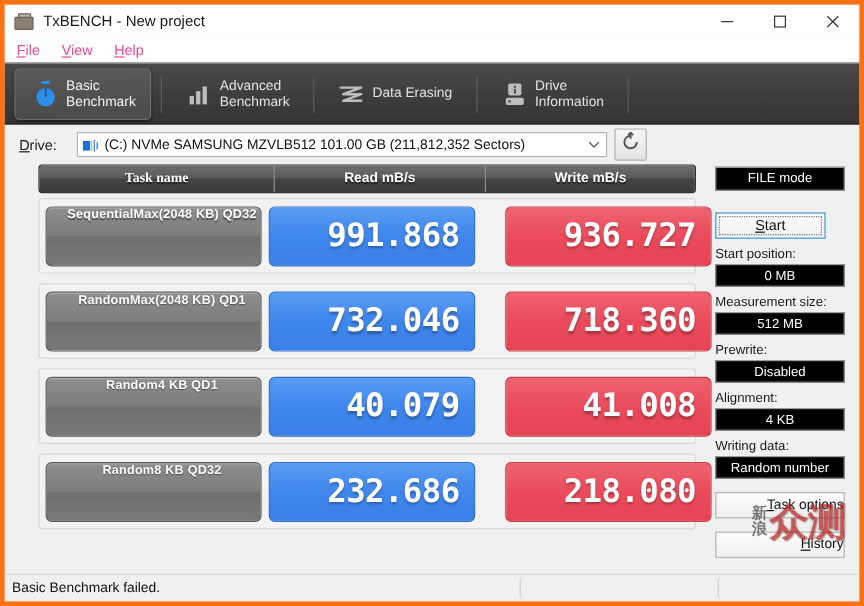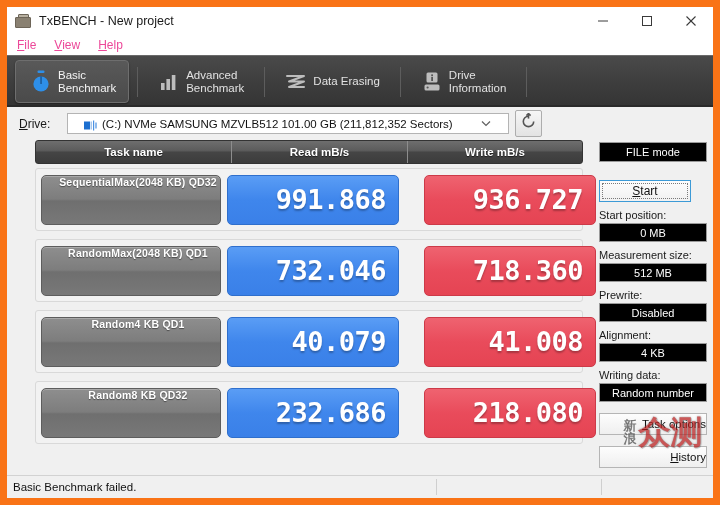--- a/index.html
+++ b/index.html
@@ -4,21 +4,21 @@
 <style>
   html,body{margin:0;padding:0;}
   body{
     width:720px;height:505px;overflow:hidden;
     font-family:"Liberation Sans",sans-serif;
     background:#f0f0f0;
     -webkit-font-smoothing:antialiased;
   }
   .window{
     position:relative;width:720px;height:505px;
-    background:#f0f0f0;border:7px solid #f97316;box-sizing:border-box;
+    background:#f0f0f0;border:4px solid #f97316;box-sizing:border-box;
     display:flex;flex-direction:column;
   }
   
   .titlebar{
     height:28px;background:#ffffff;display:flex;align-items:center;
     flex:0 0 28px;
   }
   .title-icon{
     width:18px;height:18px;margin-left:7px;margin-right:7px;
     position:relative;flex:0 0 18px;
@@ -80,21 +80,21 @@
   .content{
     flex:1;display:flex;flex-direction:column;background:#f0f0f0;position:relative;
   }
   .driverow{
     height:33px;flex:0 0 33px;display:flex;align-items:center;padding:0 6px;
   }
   .drive-label{font-size:12px;color:#1a1a1a;width:48px;margin-left:6px;}
   .drive-label u{text-decoration:underline;}
   .combo{
     flex:1;height:21px;background:#fff;border:1px solid #b4b4b4;
-    display:flex;align-items:center;padding:0 14px;box-sizing:border-box;
+    display:flex;align-items:center;padding:0 2px;box-sizing:border-box;
     margin-right:6px;max-width:442px;
   }
   .combo-ico{
     width:14px;height:12px;flex:0 0 14px;margin:0 4px 0 2px;position:relative;
   }
   .combo-text{
     font-size:11.5px;color:#111;flex:1;white-space:nowrap;overflow:hidden;
   }
   .combo-arrow{
     width:16px;flex:0 0 16px;display:flex;align-items:center;justify-content:center;color:#555;
@@ -116,21 +116,21 @@
   .thead{
     height:24px;width:548px;display:flex;border-radius:3px;overflow:hidden;
     background:linear-gradient(to bottom,#6e6e6e 0%,#5b5b5b 45%,#454545 50%,#3c3c3c 100%);
     border:1px solid #333;box-sizing:border-box;
   }
   .th{
     display:flex;align-items:center;justify-content:center;
     font-size:11.5px;font-weight:bold;color:#fff;
     text-shadow:0 1px 1px rgba(0,0,0,.6);
   }
-  .th.c0{width:195px;flex:0 0 195px;}
+  .th.c0{width:195px;flex:0 0 195px;font-family:Liberation Serif, serif;}
   .th.c1{width:175px;flex:0 0 175px;border-left:1px solid #8d8d8d;}
   .th.c2{flex:1;border-left:1px solid #8d8d8d;}
   
   .rows{margin-top:4px;}
   .rowbox{
     width:548px;height:63px;box-sizing:border-box;
     background:#f2f2f2;border:1px solid #d9d9d9;border-radius:3px;
     display:flex;align-items:center;padding:0 5px;margin-bottom:8px;
   }
   .taskbtn{

